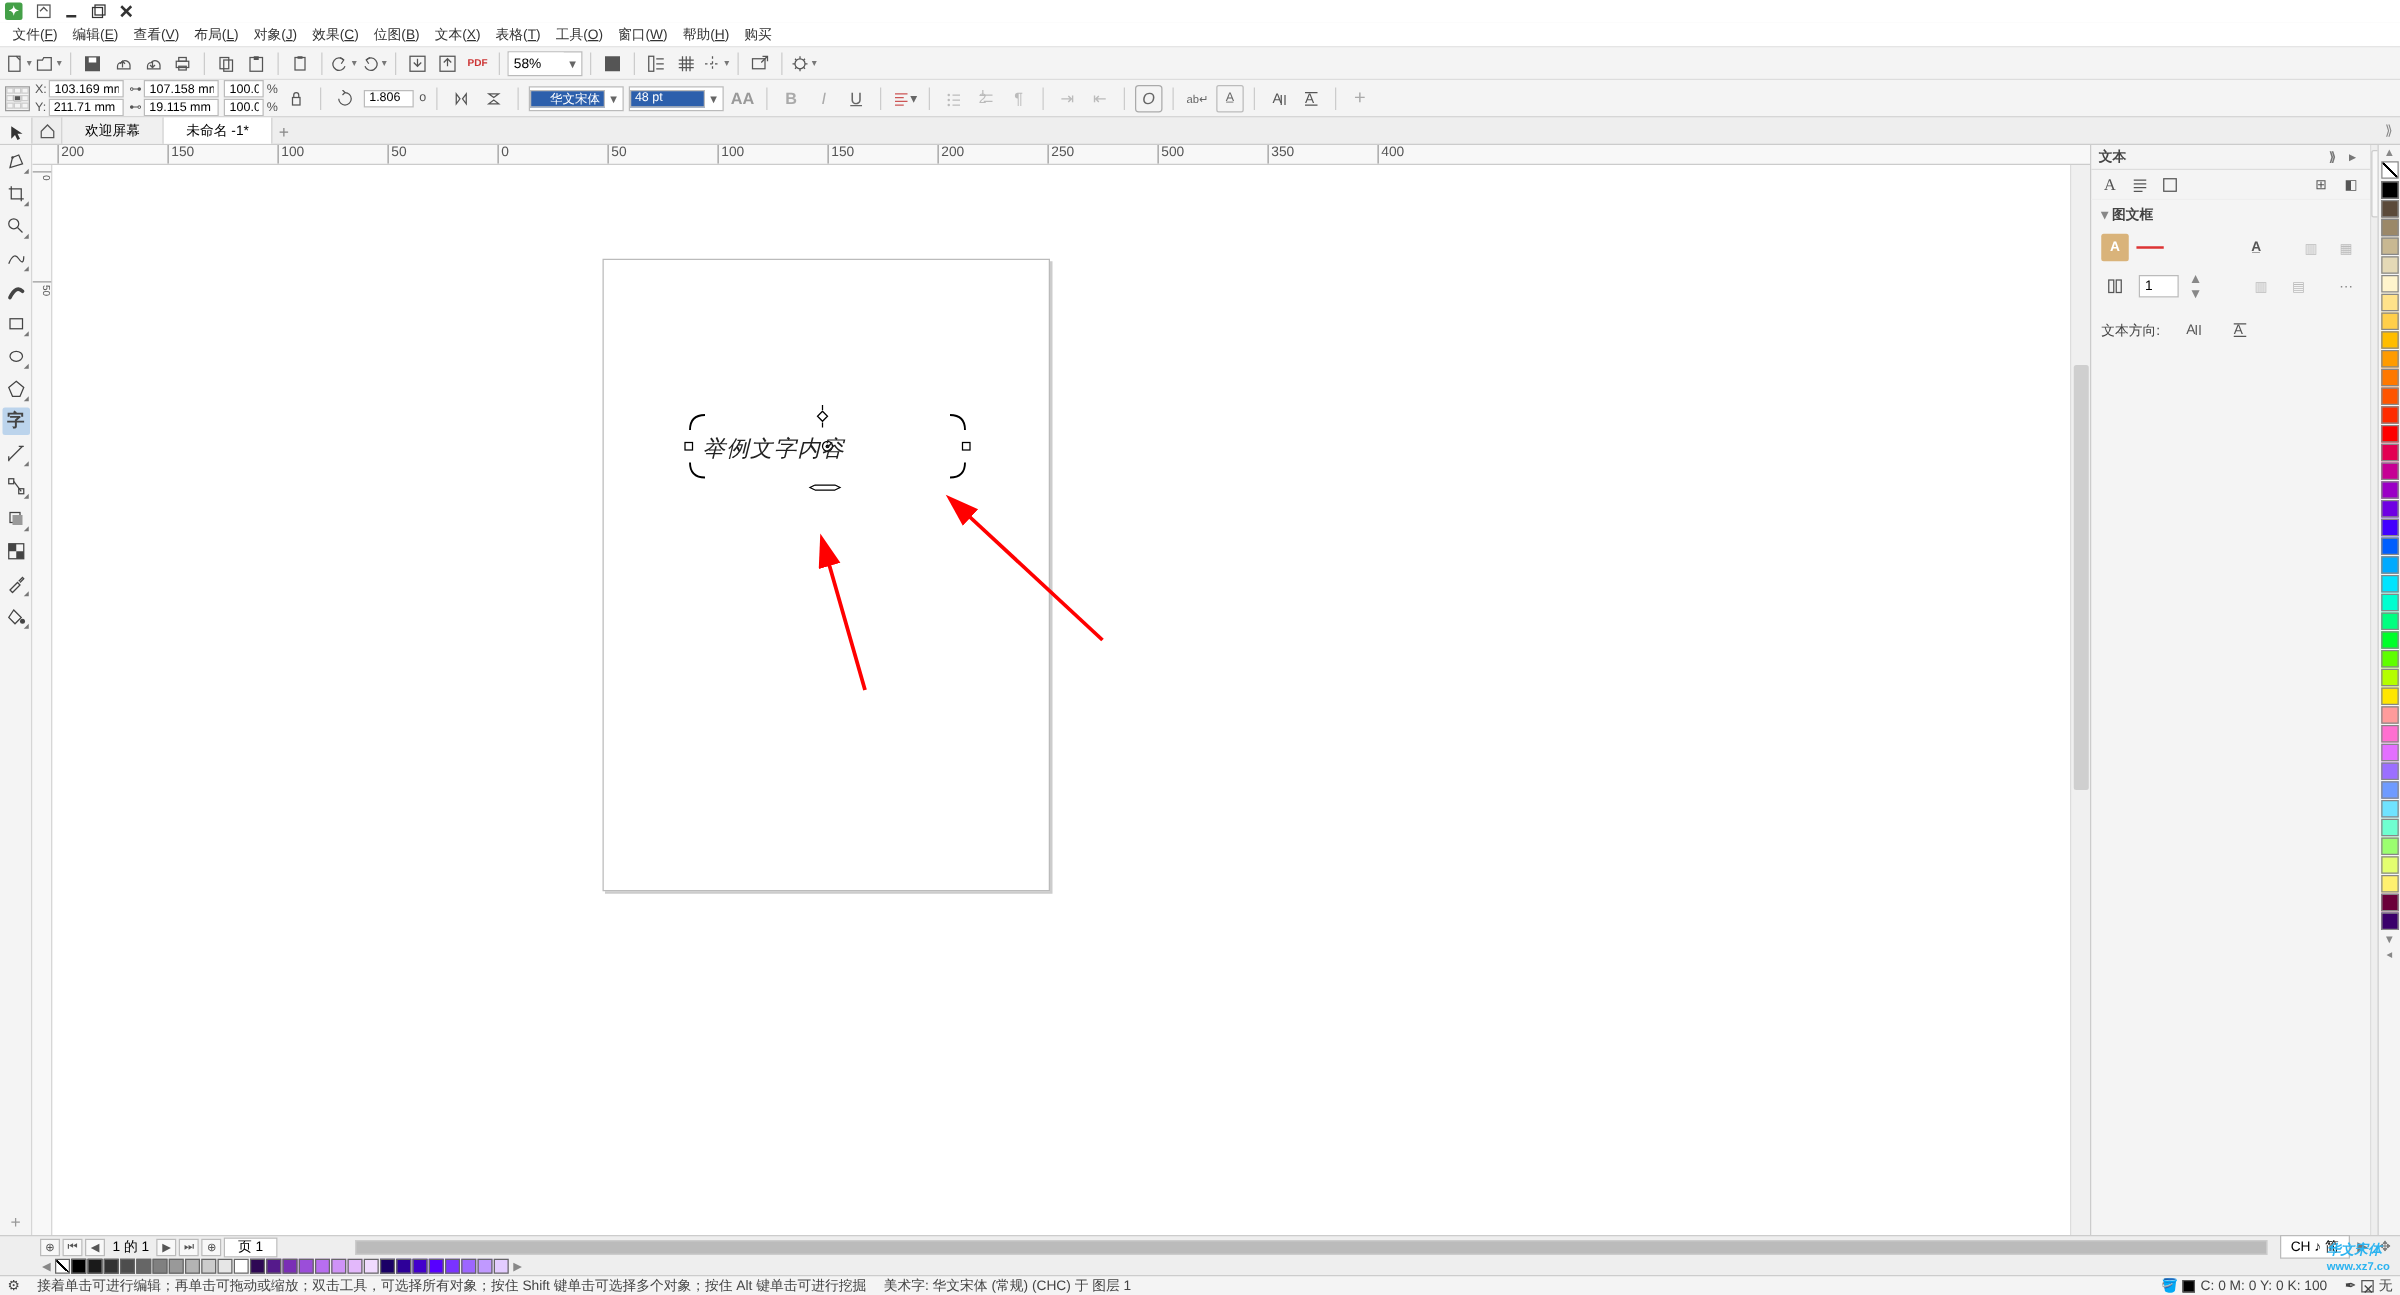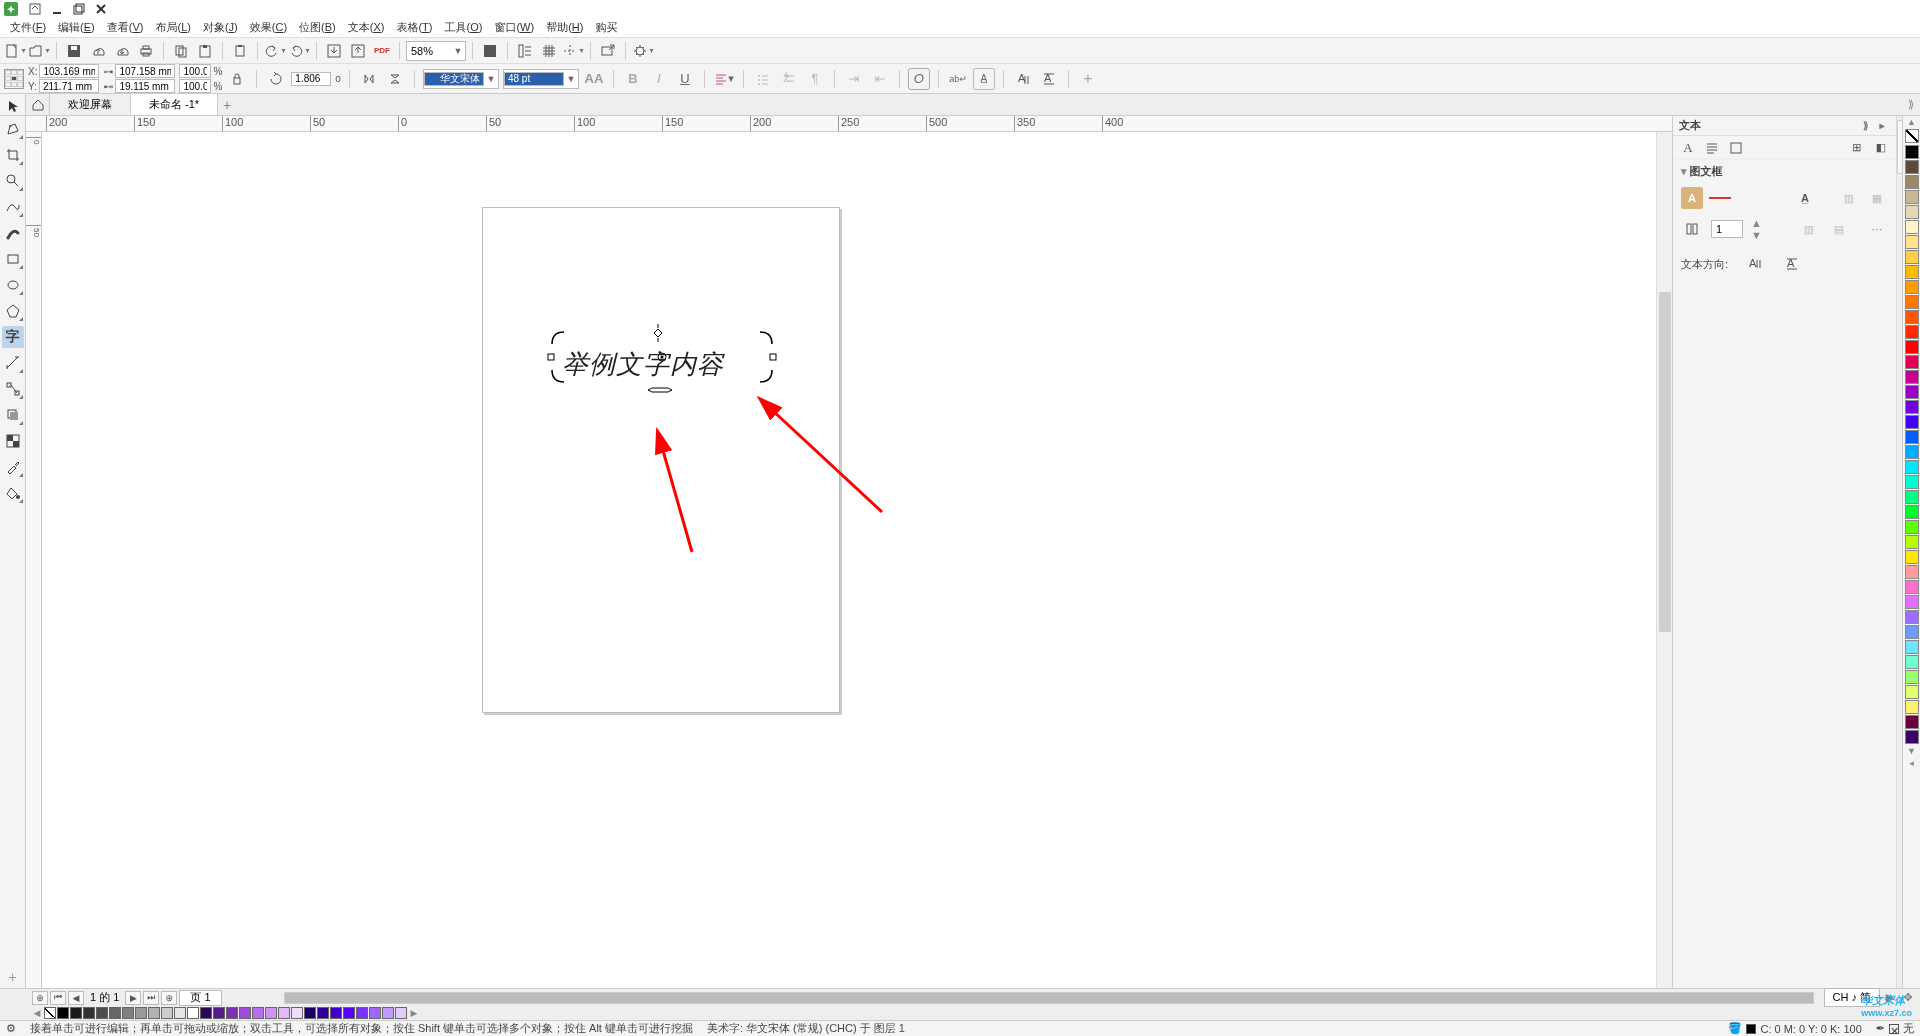--- a/index.html
+++ b/index.html
@@ -60,21 +60,21 @@
 
 .canvaswrap { flex: 1; display: flex; flex-direction: column; background: #fff; position: relative; }
 .hruler { height: 16px; background: #f8f8f8; border-bottom: 1px solid #ccc; position: relative; overflow: hidden; font-size: 8px; color: #555; }
 .hruler .tick { position: absolute; top: 0; height: 100%; width: 50px; border-left: 1px solid #999; padding-left: 2px; }
 .canvas-inner { flex: 1; display: flex; overflow: hidden; }
 .vruler { width: 16px; background: #f8f8f8; border-right: 1px solid #ccc; position: relative; }
 .vruler .tick { position: absolute; left: 0; width: 100%; height: 50px; border-top: 1px solid #999; writing-mode: vertical-rl; font-size: 8px; padding-top: 2px; color:#555; }
 .drawing-area { flex: 1; background: #fff; position: relative; overflow: hidden; }
 .page-shadow { position: absolute; left: 440px; top: 75px; width: 358px; height: 506px; background: #fff; border: 1px solid #bbb; box-shadow: 2px 2px 0 #ccc; }
 .text-obj { position: absolute; left: 510px; top: 200px; width: 220px; height: 50px; }
-.text-obj .txt { position: absolute; left: 10px; top: 15px; font-style: italic; font-family: "STXingkai","KaiTi",serif; font-size: 26px; letter-spacing: 1px; color: #222; text-align: right; }
+.text-obj .txt { position: absolute; left: 10px; top: 15px; font-style: italic; font-family: "STXingkai","KaiTi",serif; font-size: 18px; letter-spacing: 1px; color: #222; text-align: right; }
 .arrow-svg { position: absolute; pointer-events: none; }
 .vscroll { width: 16px; background: #f0f0f0; border-left: 1px solid #ddd; position: relative; }
 .vscroll .thumb { position: absolute; left: 2px; width: 12px; background: #cfcfcf; border-radius: 2px; }
 
 
 .docker { width: 230px; background: #f4f4f4; border-left: 1px solid #ccc; display: flex; }
 .docker-content { flex: 1; display: flex; flex-direction: column; }
 .docker .dtitle { height: 20px; display: flex; align-items: center; padding: 0 6px; font-weight: bold; color:#444; border-bottom: 1px solid #ddd; }
 .docker .dtitle .spacer { flex: 1; }
 .docker .dtitle .dtbtn { width: 16px; height: 16px; display: flex; align-items: center; justify-content: center; cursor: pointer; color:#777; font-size: 10px; }

